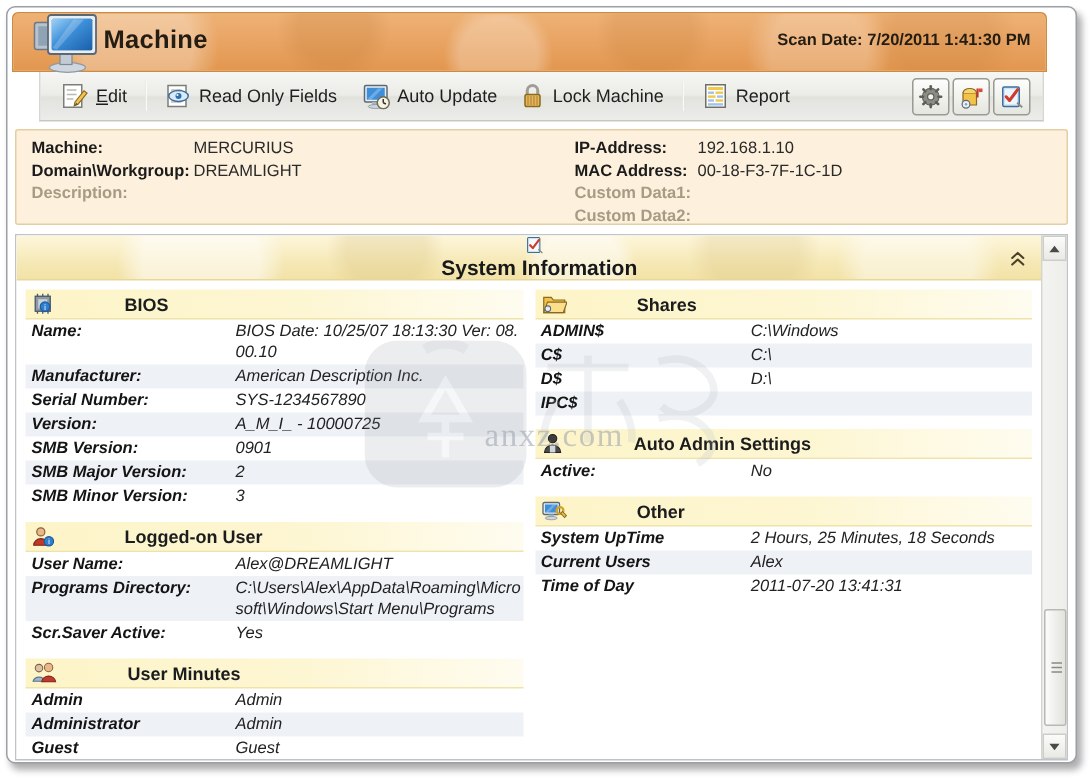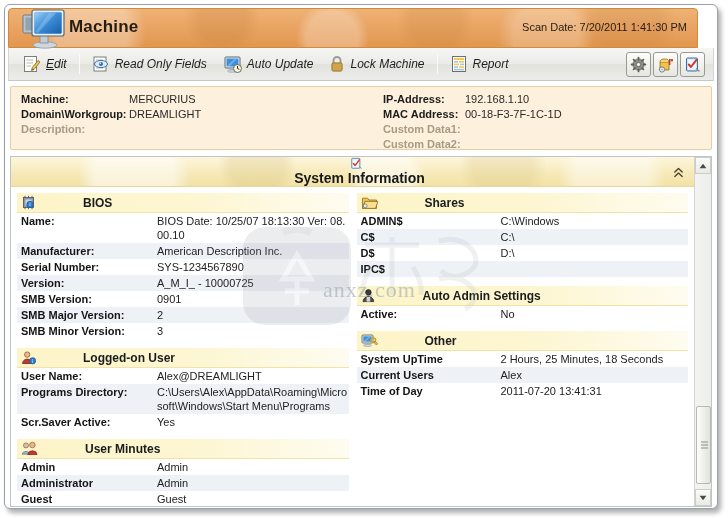--- a/index.html
+++ b/index.html
@@ -48,44 +48,43 @@
   .title-text {
     position: absolute;
     left: 60px; top: 8px;
     font-size: 17px; font-weight: bold;
     color: #231d14;
     letter-spacing: 0.2px;
   }
   .scan-date {
     position: absolute;
     right: 10px; top: 12px;
-    font-size: 11px; font-weight: normal;
+    font-size: 11px; font-weight: bold;
     color: #241d13;
   }
   
   .machine-icon {
     position: absolute;
     left: 14px; top: 2px;
     width: 48px; height: 44px;
     z-index: 5;
   }
 
   
   .toolbar {
     position: relative;
     height: 33px;
-    margin: 0 3px;
+    margin: 0 21px;
     background: linear-gradient(to bottom, #f6f6f4 0%, #ebebe7 48%, #e2e2dd 52%, #ececeb 100%);
     border-left: 1px solid #d6d6d0;
     border-right: 1px solid #d6d6d0;
     border-bottom: 1px solid #c8c8c2;
     display: flex;
     align-items: center;
     padding: 0 6px;
-    font-style: italic;
   }
   .tb-btn {
     display: flex; align-items: center;
     height: 27px;
     padding: 0 7px;
     cursor: default;
     border: 1px solid transparent;
     border-radius: 3px;
     gap: 5px;
   }
@@ -188,20 +187,21 @@
     margin-left: 5px;
     padding-left: 42px;
   }
   .rows { }
   .row {
     display: flex;
     font-size: 11px;
     line-height: 14px;
     padding: 1px 0 1px 4px;
     align-items: flex-start;
+    font-style: italic;
   }
   .row.alt { background: #eef1f6; }
   .row .k {
     font-weight: bold; color: #141414;
     width: 136px; flex: none;
     white-space: nowrap;
   }
   .row .v { color: #222; flex: 1; word-break: break-all; }
   .col.right-col .row .k { width: 140px; }
 

